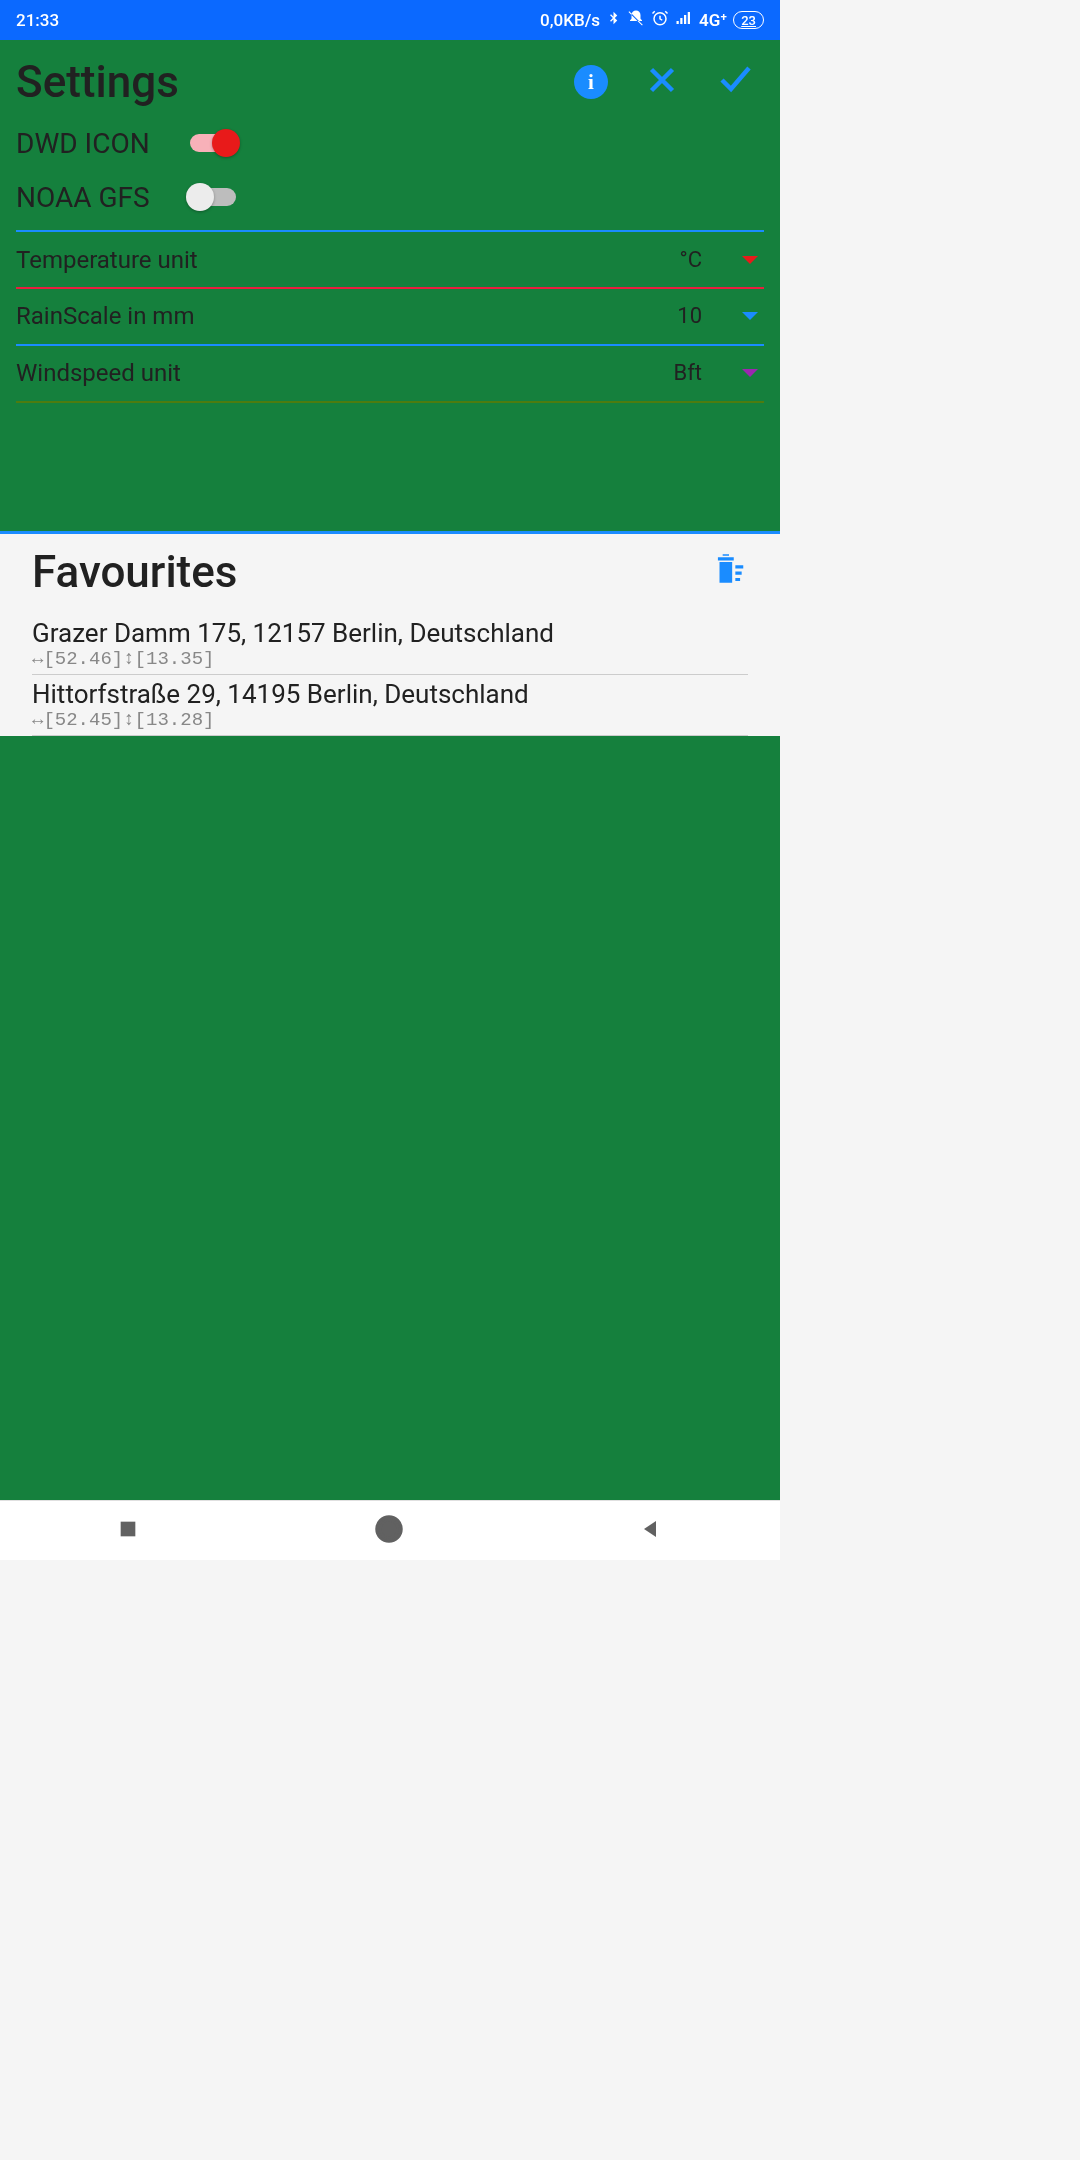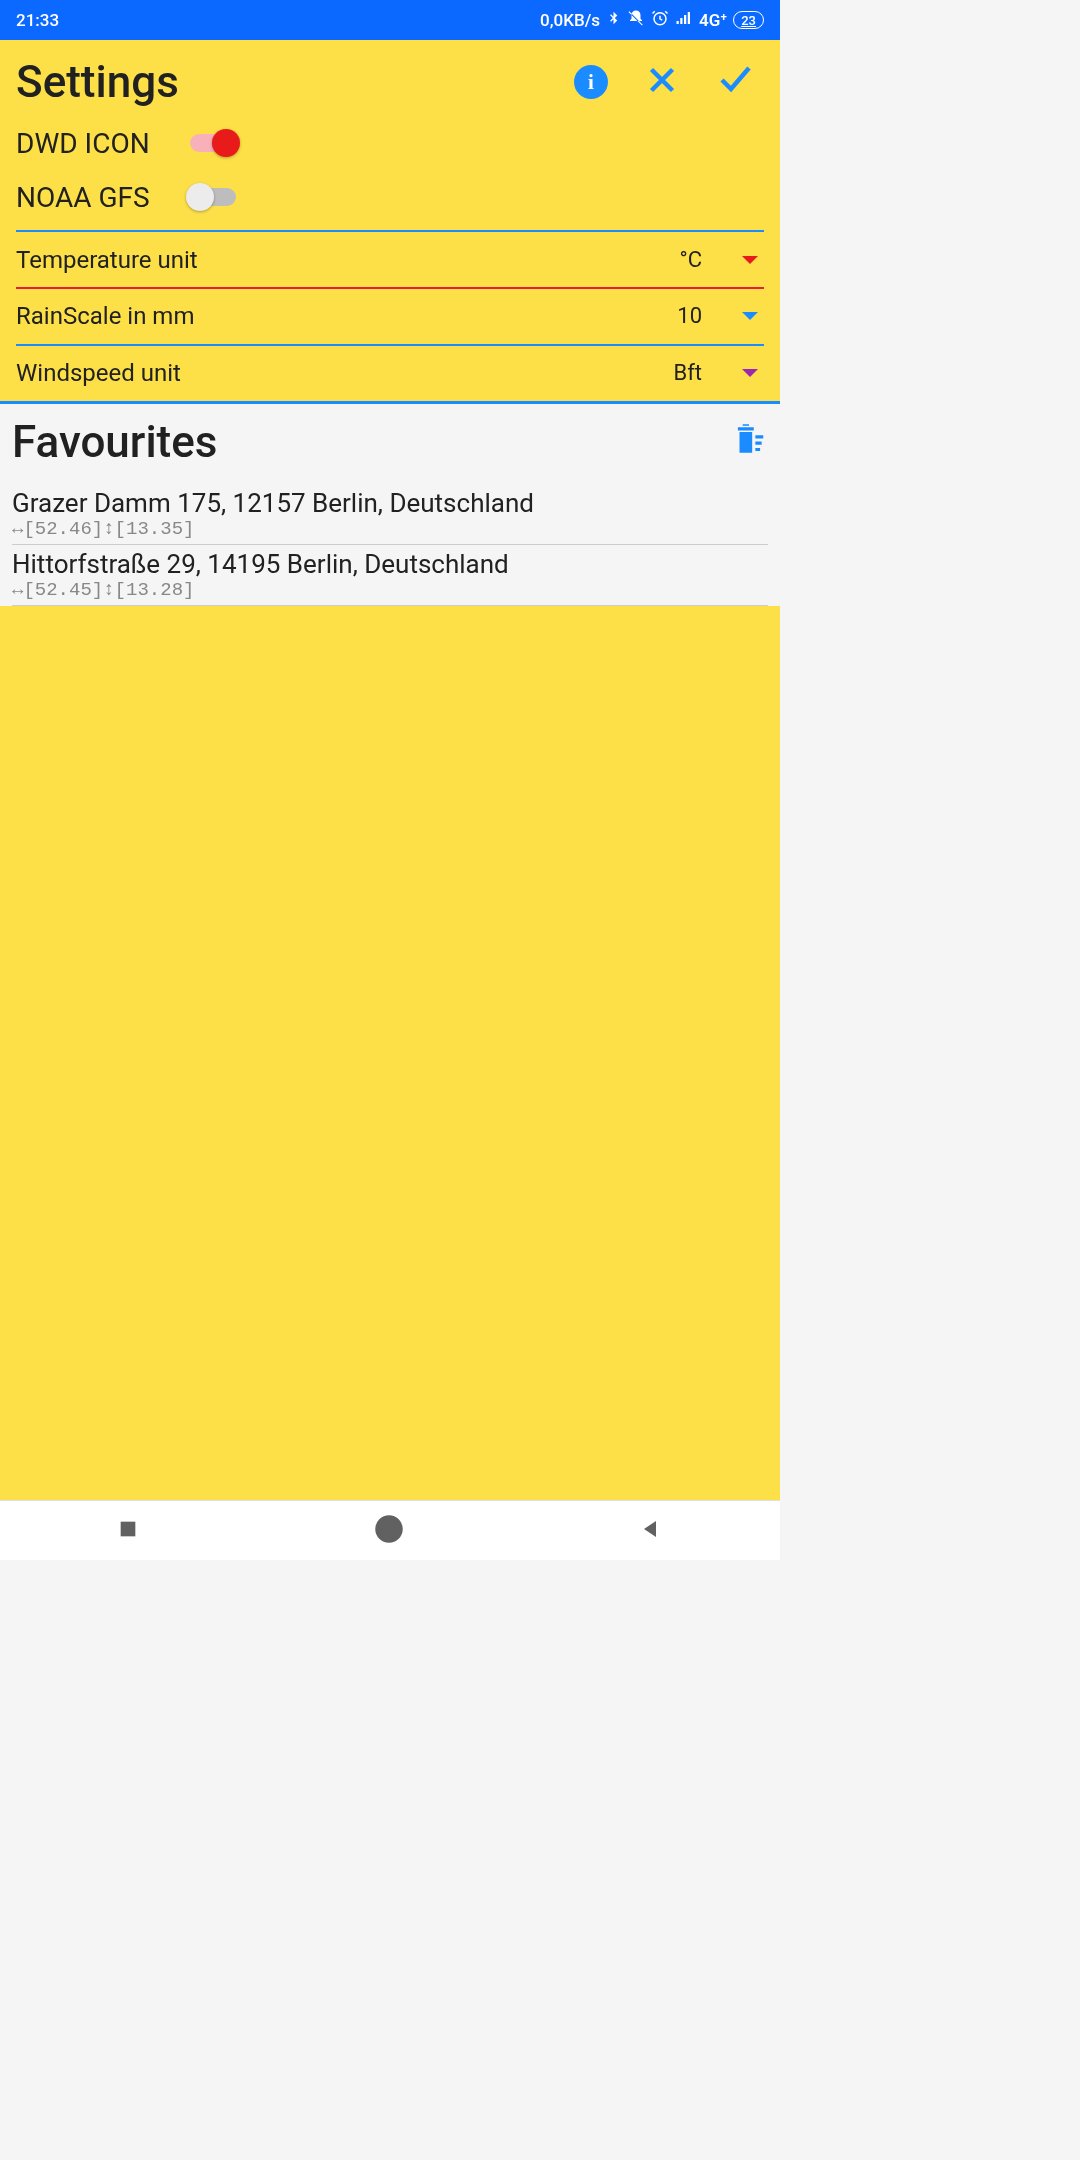--- a/index.html
+++ b/index.html
@@ -38,21 +38,21 @@
       border-radius: 10px;
       padding: 0 7px;
       font-size: 13px;
       display: flex;
       align-items: center;
       height: 18px;
       text-decoration: underline;
     }
     .content {
       flex: 1;
-      background: #fde047;
+      background: #15803d;
       overflow: hidden;
     }
     .header-row {
       display: flex;
       align-items: center;
       padding: 16px 16px 8px 16px;
     }
     .page-title {
       font-size: 44px;
       font-weight: 500;
@@ -138,23 +138,24 @@
       width: 0; height: 0;
       border-left: 8px solid transparent;
       border-right: 8px solid transparent;
       border-top: 8px solid;
       margin-right: 6px;
     }
     .caret-red { border-top-color: #e81a1a; }
     .caret-blue { border-top-color: #1a8cff; }
     .caret-purple { border-top-color: #9c27b0; }
     .favourites-section {
+      margin-top: 130px;
       border-top: 3px solid #1a8cff;
       background: #f5f5f5;
-      padding: 0 12px;
+      padding: 0 32px;
     }
     .fav-header {
       display: flex;
       align-items: center;
       padding: 12px 0 16px 0;
     }
     .fav-title {
       font-size: 44px;
       font-weight: 500;
       color: #212121;

